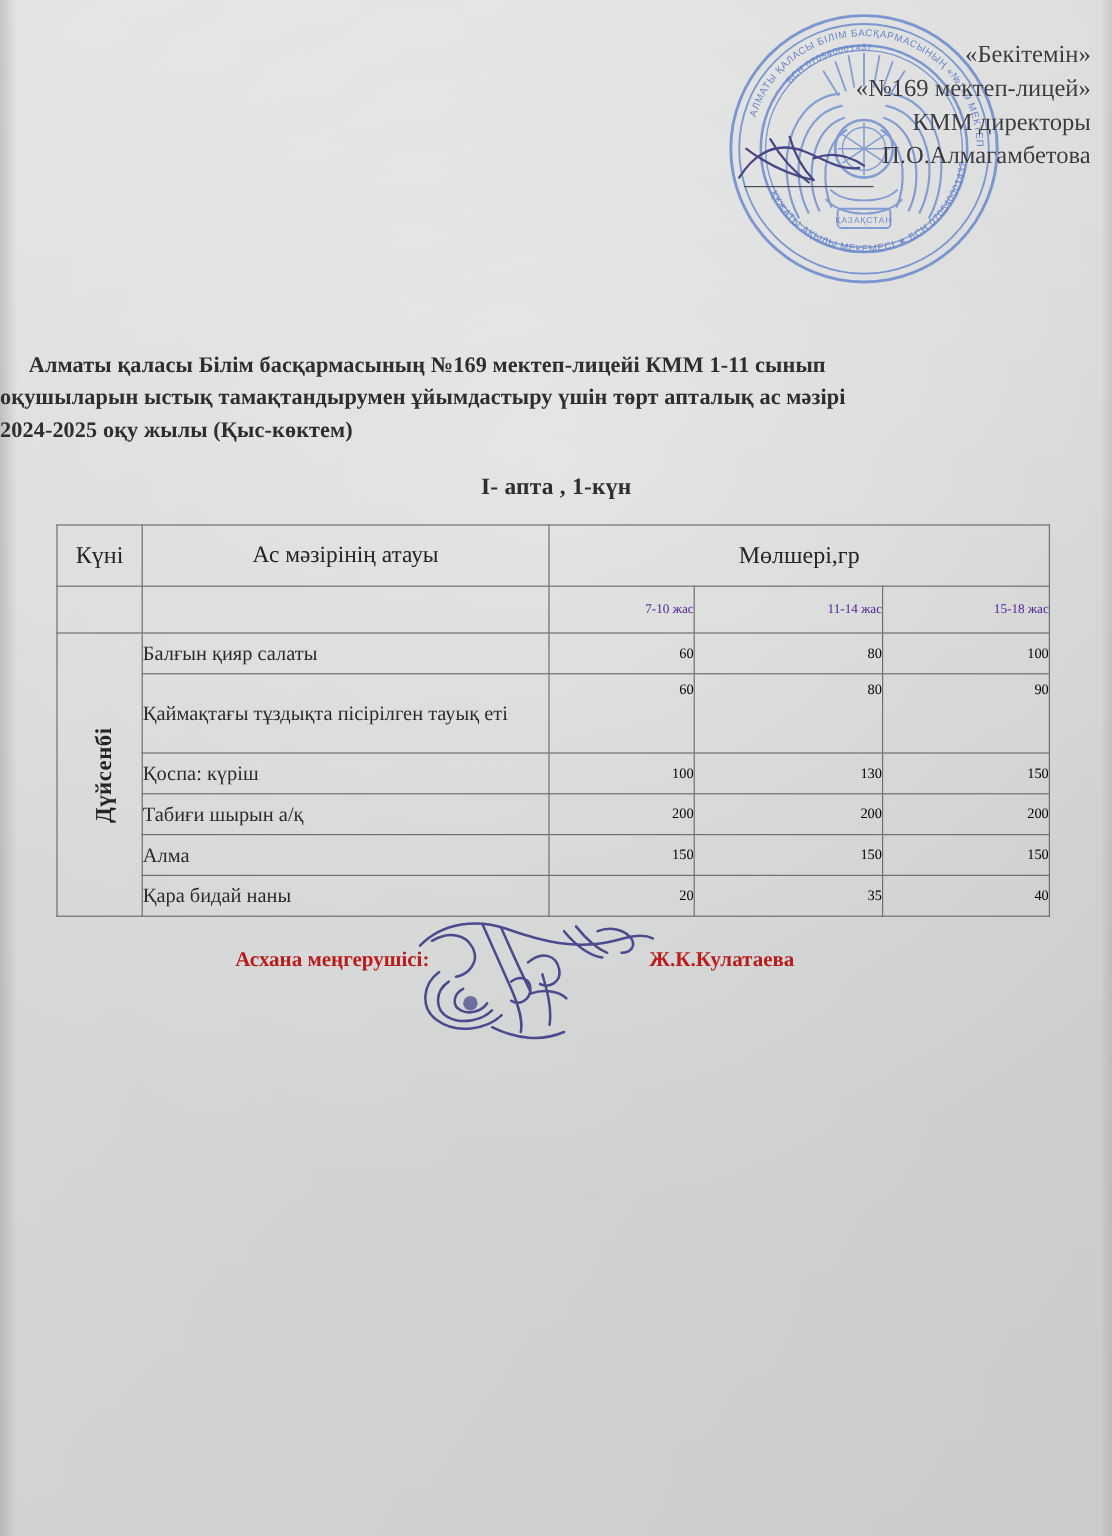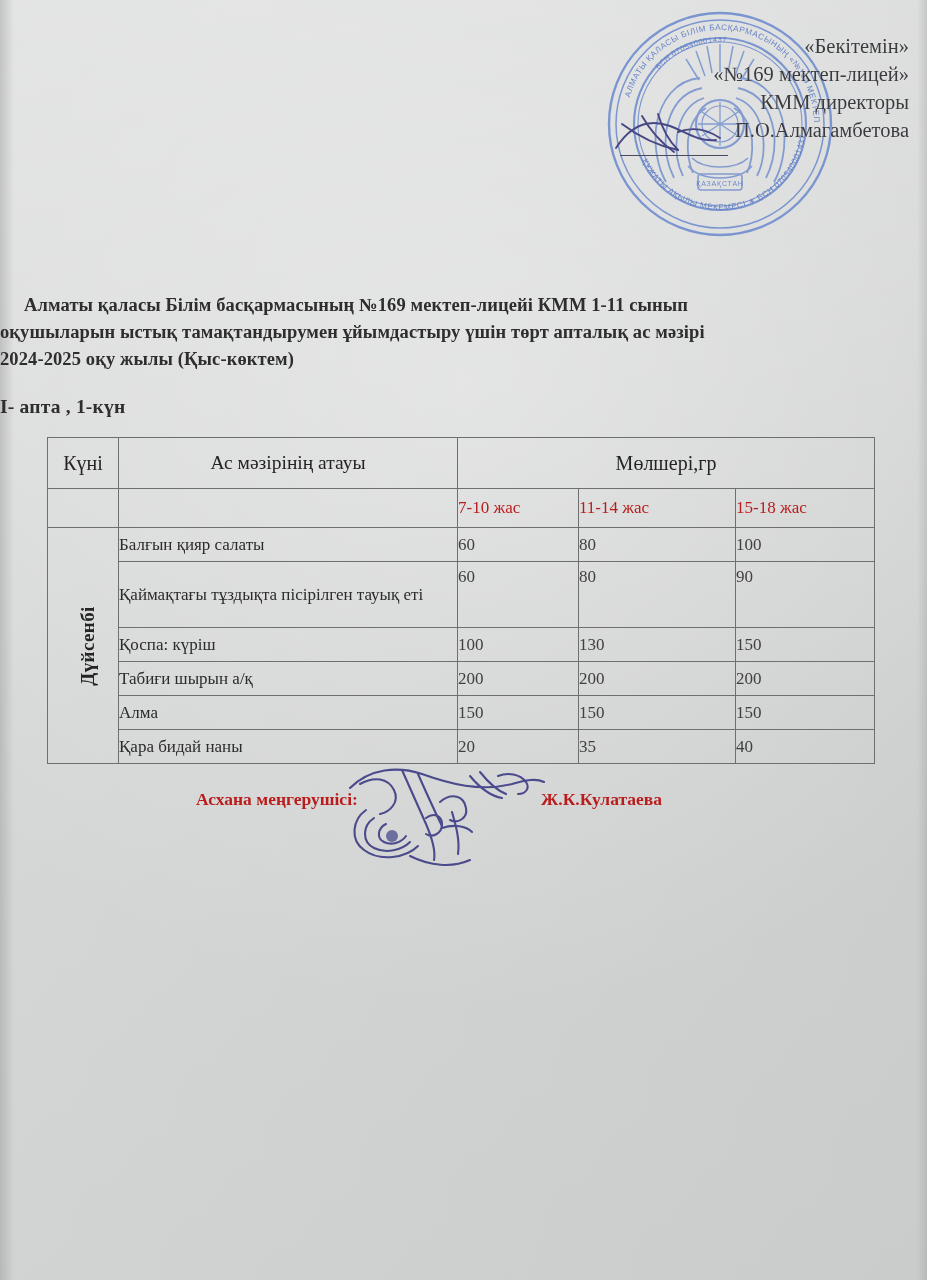--- a/index.html
+++ b/index.html
@@ -108,21 +108,21 @@
     white-space: nowrap;
   }
   .title-block .tl1 { padding-left: 24px; }
   .title-block .tl3 { padding-right: 116px; }
 
   .week-day-line {
     position: absolute;
     left: 0;
     top: 396px;
     width: 927px;
-    text-align: left;
+    text-align: center;
     font-weight: bold;
     font-size: 19.5px;
     letter-spacing: 0.2px;
     z-index: 3;
     color: #2e2e2e;
   }
 
   
   .menu-table {
     position: absolute;
@@ -154,24 +154,24 @@
     font-size: 20px;
     color: #242424;
   }
   .hdr-dish {
     text-align: center;
     font-weight: bold;
     font-size: 19.5px;
   }
   .hdr-age {
     height: 38px;
-    text-align: left;
-    font-weight: bold;
-    font-size: 17px;
-    color: #b91c1c;
+    text-align: right;
+    font-weight: bold;
+    font-size: 11px;
+    color: #4c1d95;
   }
   .day-cell {
     text-align: center;
     vertical-align: middle;
     padding: 0;
   }
   .day-rot {
     display: inline-block;
     transform: rotate(-90deg);
     white-space: nowrap;
@@ -181,23 +181,23 @@
     color: #242424;
   }
   .dish-cell {
     text-align: left;
     padding: 4px 6px 4px 10px;
     font-size: 17px;
     line-height: 23px;
     color: #2b2b2b;
   }
   .amt-cell {
-    text-align: left;
-    font-size: 17px;
-    color: #404040;
+    text-align: right;
+    font-size: 12px;
+    color: #000000;
   }
   tr.row-h1 td { height: 33px; }
   tr.row-h2 td { height: 60px; }
 
   
   .sign-block {
     position: absolute;
     left: 196px;
     top: 786px;
     z-index: 3;

